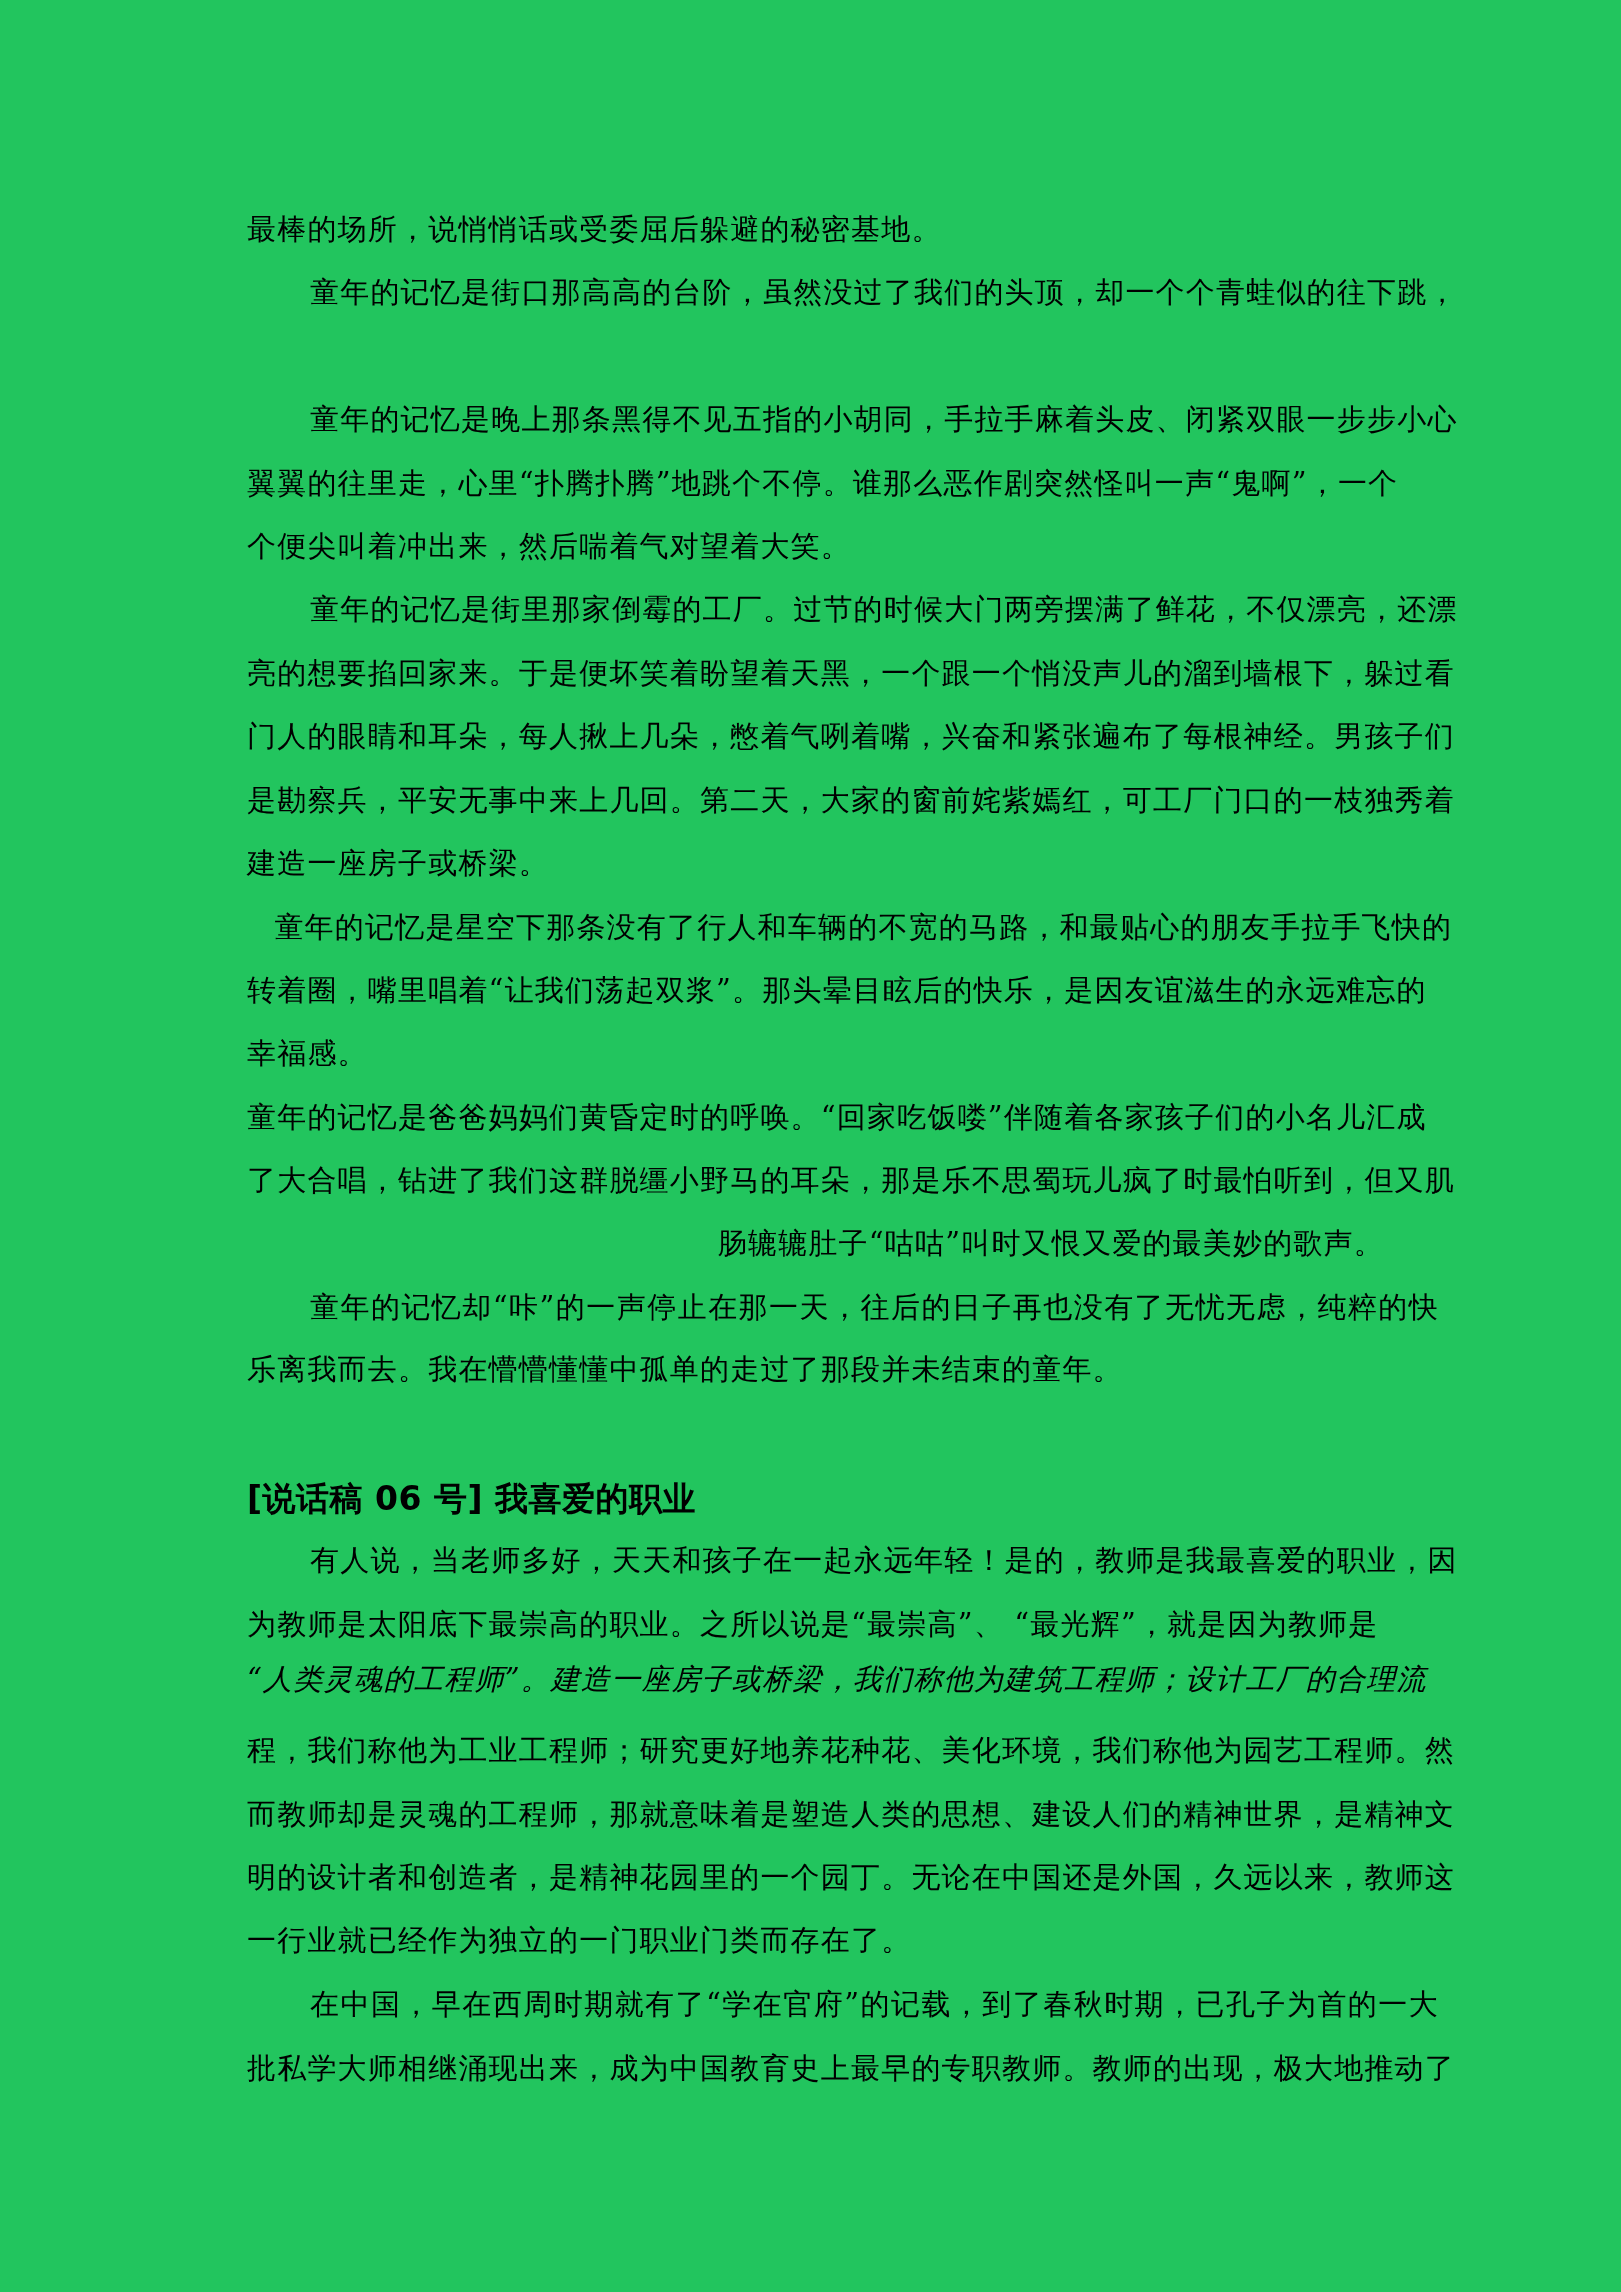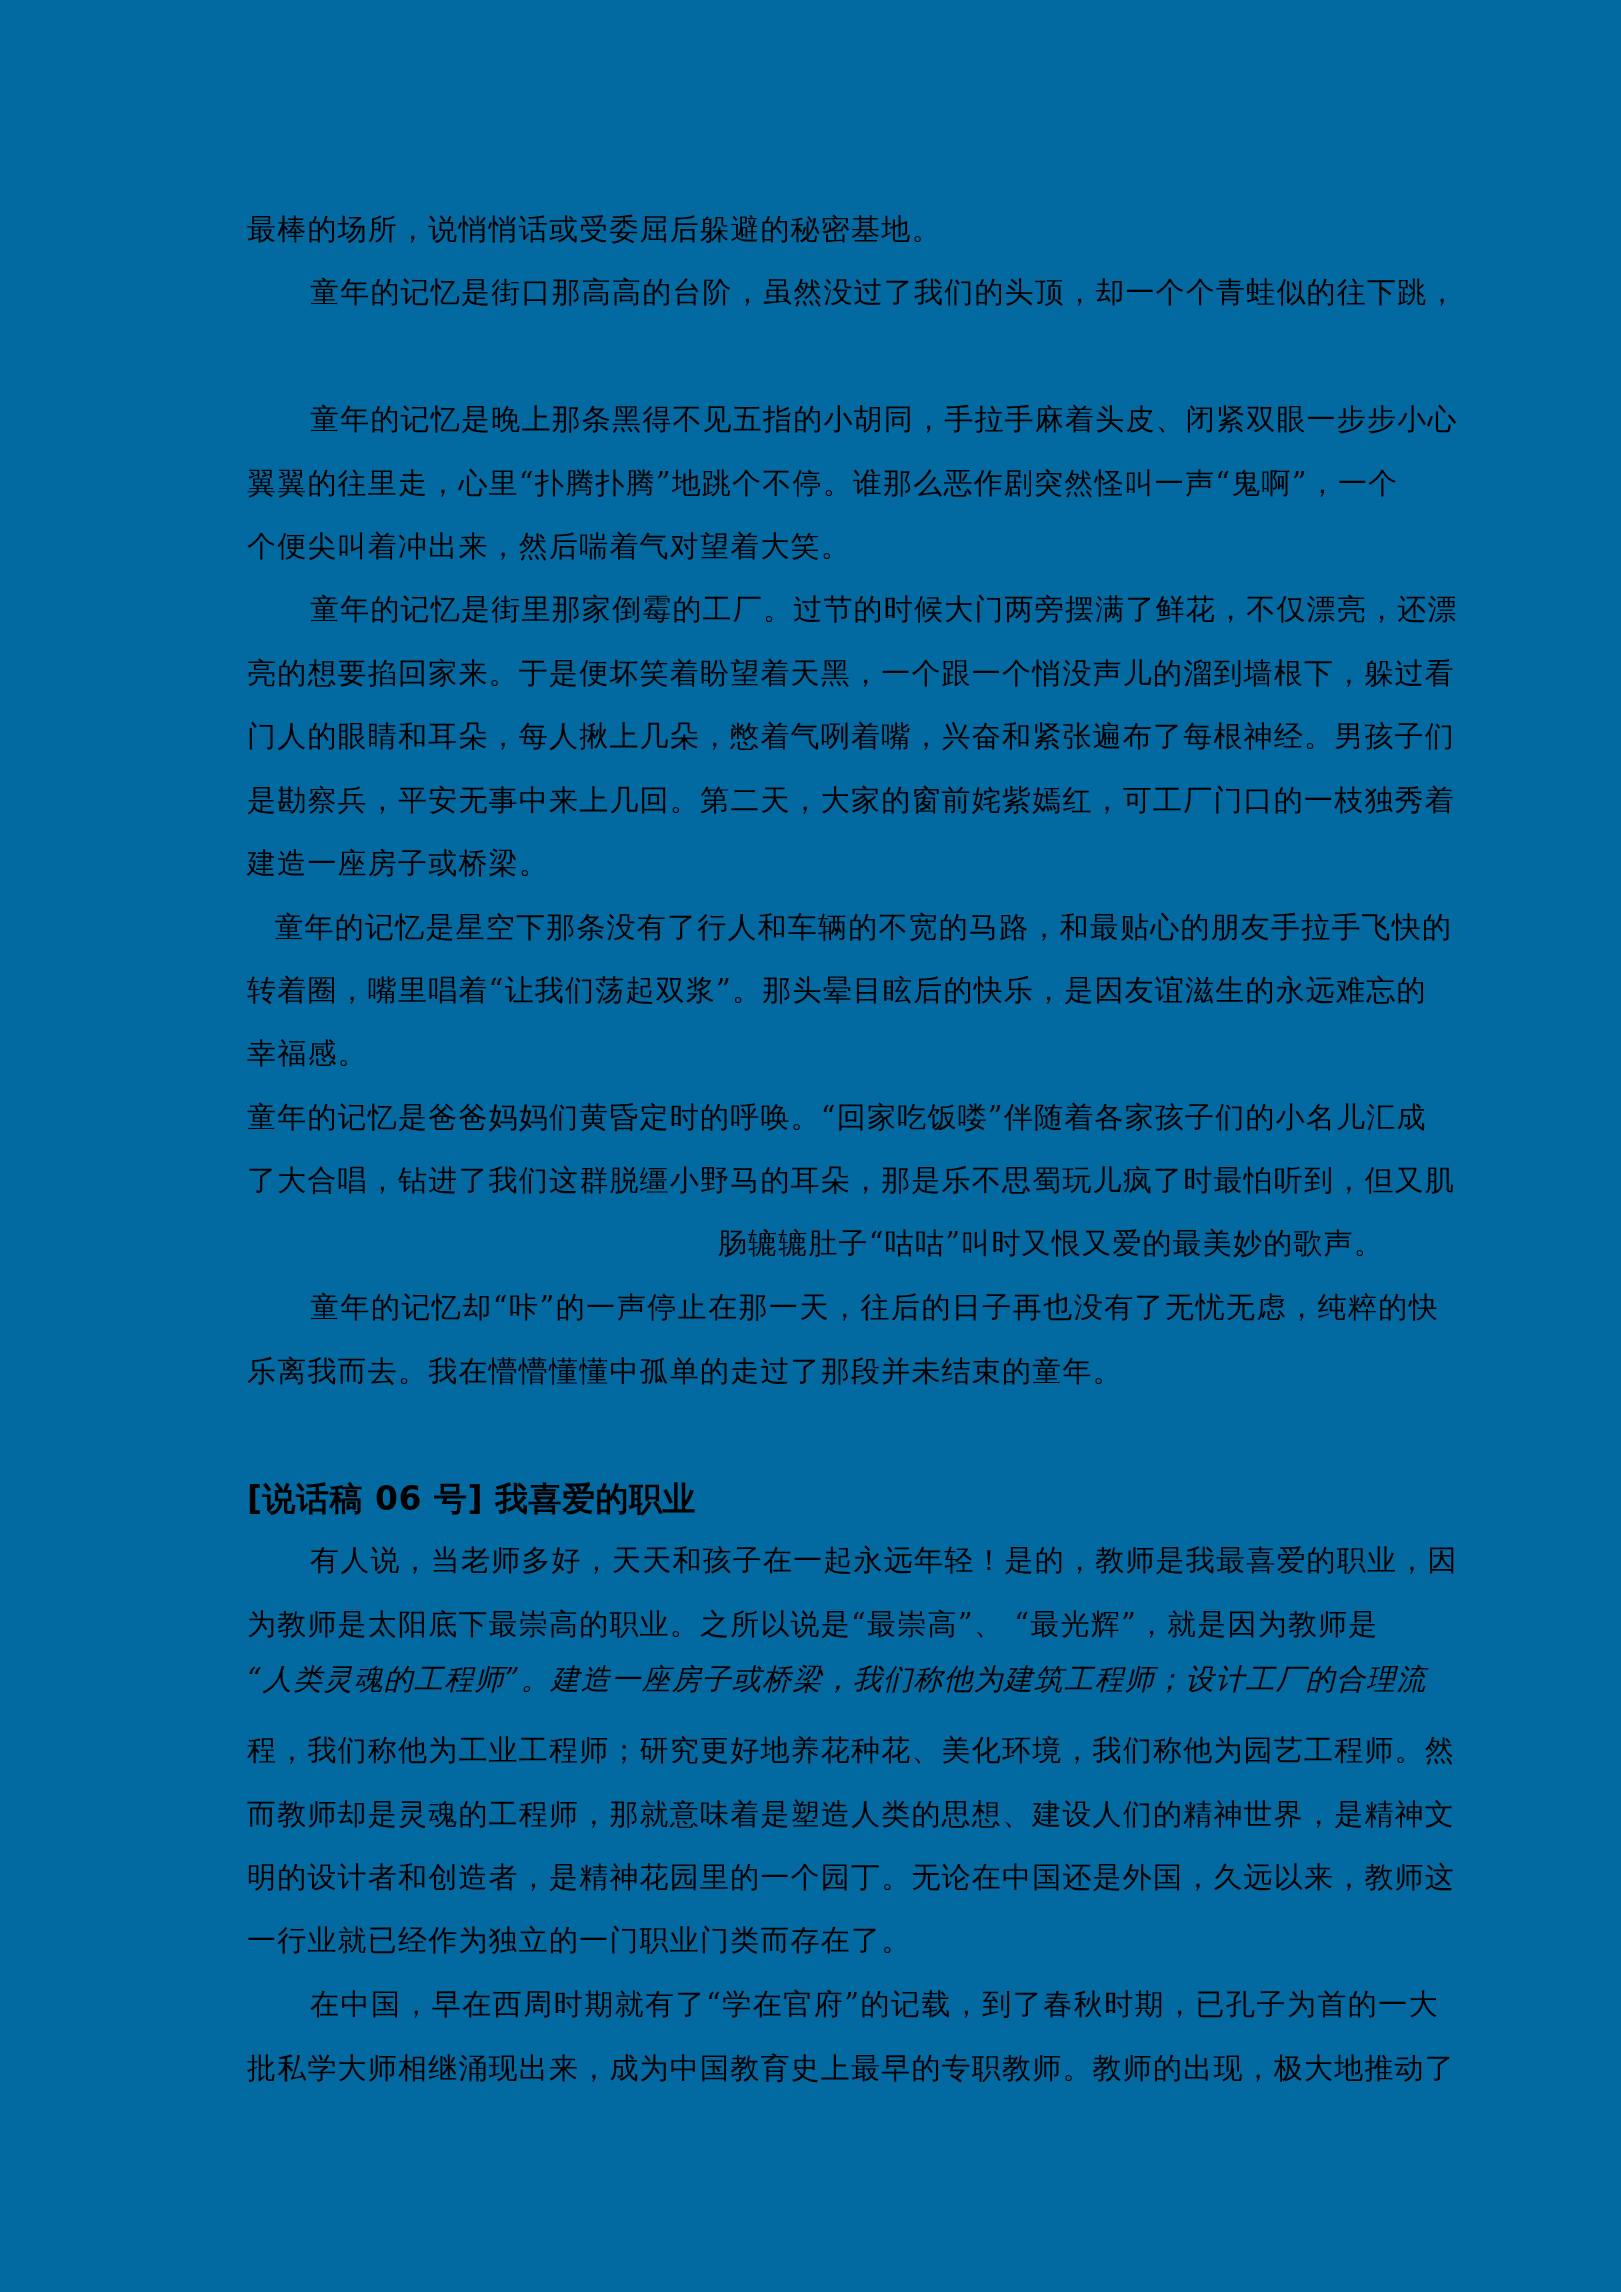--- a/index.html
+++ b/index.html
@@ -14,21 +14,21 @@
       overflow: hidden;
       font-family: "DejaVu Serif", "Liberation Serif", serif;
       color: #000000;
     }
     .page {
       position: absolute;
       left: 0;
       top: 0;
       width: 1621px;
       height: 2293px;
-      background: #0369a1;
+      background: #22c55e;
     }
     .line {
       position: absolute;
       left: 247px;
       width: 1137px;
       height: 39px;
       font-size: 29px;
       line-height: 39px;
       white-space: nowrap;
       letter-spacing: 1.2px;
@@ -66,21 +66,21 @@
     <div class="line justify" style="top: 717px;">门人的眼睛和耳朵，每人揪上几朵，憋着气咧着嘴，兴奋和紧张遍布了每根神经。男孩子们</div>
     <div class="line justify" style="top: 781px;">是勘察兵，平安无事中来上几回。第二天，大家的窗前姹紫嫣红，可工厂门口的一枝独秀着</div>
     <div class="line" style="top: 844px;">建造一座房子或桥梁。</div>
     <div class="line justify indent1" style="top: 908px;">童年的记忆是星空下那条没有了行人和车辆的不宽的马路，和最贴心的朋友手拉手飞快的</div>
     <div class="line justify" style="top: 971px;">转着圈，嘴里唱着“让我们荡起双浆”。那头晕目眩后的快乐，是因友谊滋生的永远难忘的</div>
     <div class="line" style="top: 1034px;">幸福感。</div>
     <div class="line justify" style="top: 1098px;">童年的记忆是爸爸妈妈们黄昏定时的呼唤。“回家吃饭喽”伴随着各家孩子们的小名儿汇成</div>
     <div class="line justify" style="top: 1161px;">了大合唱，钻进了我们这群脱缰小野马的耳朵，那是乐不思蜀玩儿疯了时最怕听到，但又肌</div>
     <div class="line" style="top: 1224px; text-align: right;">肠辘辘肚子“咕咕”叫时又恨又爱的最美妙的歌声。</div>
     <div class="line justify indent2" style="top: 1288px;">童年的记忆却“咔”的一声停止在那一天，往后的日子再也没有了无忧无虑，纯粹的快</div>
-    <div class="line" style="top: 1352px;">乐离我而去。我在懵懵懂懂中孤单的走过了那段并未结束的童年。</div>
+    <div class="line" style="top: 1352px; font-family: Liberation Mono, monospace;">乐离我而去。我在懵懵懂懂中孤单的走过了那段并未结束的童年。</div>
     <div class="title" style="top: 1479px;">[说话稿 06 号]  我喜爱的职业</div>
     <div class="line justify indent2" style="top: 1541px;">有人说，当老师多好，天天和孩子在一起永远年轻！是的，教师是我最喜爱的职业，因</div>
     <div class="line justify" style="top: 1605px;">为教师是太阳底下最崇高的职业。之所以说是“最崇高”、 “最光辉”，就是因为教师是</div>
     <div class="line justify" style="top: 1660px; font-style: italic;">“人类灵魂的工程师”。建造一座房子或桥梁，我们称他为建筑工程师；设计工厂的合理流</div>
     <div class="line justify" style="top: 1731px;">程，我们称他为工业工程师；研究更好地养花种花、美化环境，我们称他为园艺工程师。然</div>
     <div class="line justify" style="top: 1795px;">而教师却是灵魂的工程师，那就意味着是塑造人类的思想、建设人们的精神世界，是精神文</div>
     <div class="line justify" style="top: 1858px;">明的设计者和创造者，是精神花园里的一个园丁。无论在中国还是外国，久远以来，教师这</div>
     <div class="line" style="top: 1921px;">一行业就已经作为独立的一门职业门类而存在了。</div>
     <div class="line justify indent2" style="top: 1985px;">在中国，早在西周时期就有了“学在官府”的记载，到了春秋时期，已孔子为首的一大</div>
     <div class="line justify" style="top: 2049px;">批私学大师相继涌现出来，成为中国教育史上最早的专职教师。教师的出现，极大地推动了</div>

